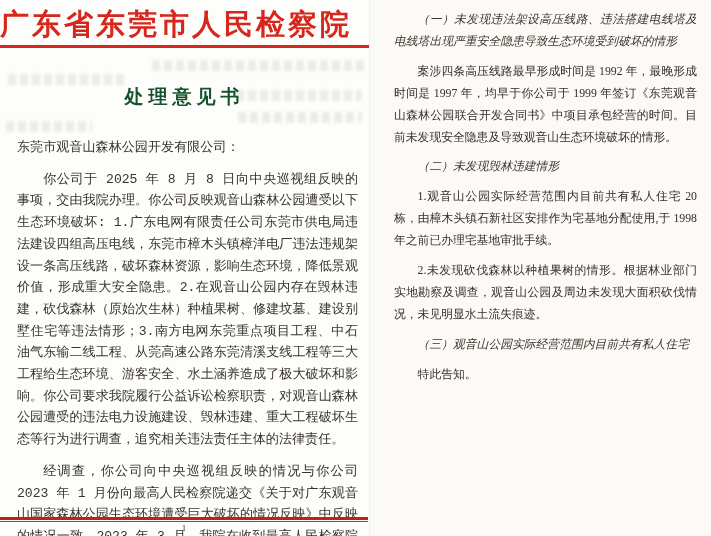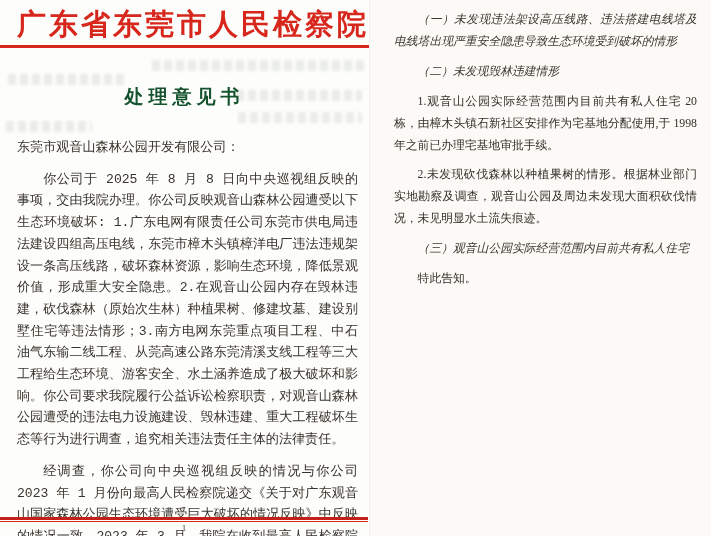--- a/index.html
+++ b/index.html
@@ -12,21 +12,21 @@
     position:relative;width:711px;height:536px;overflow:hidden;
     background:#fcfbf8;color:#35312b;
   }
   .page{position:absolute;top:0;height:536px;}
   .page-left{left:0;width:369px;background:#fdfdfb;}
   .page-right{left:369px;width:342px;background:#fbfaf6;box-shadow:inset 1px 0 0 rgba(0,0,0,0.03);}
 
   
   .agency{
     position:absolute;top:5px;left:0;width:100%;
-    text-align:right;font-size:29px;font-weight:bold;
+    text-align:left;font-size:29px;font-weight:bold;
     color:#d7271c;letter-spacing:3px;white-space:nowrap;
   }
   .red-rule{position:absolute;top:45px;left:0;width:369px;height:3px;background:#d7271c;}
   .doc-title{
     position:absolute;top:84px;left:0;width:100%;
     text-align:center;font-size:19px;font-weight:bold;
     letter-spacing:5px;color:#14532d;
   }
   .lp-body{
     position:absolute;top:127px;left:7px;width:361px;
@@ -91,20 +91,21 @@
     <div class="footer-rule">
       <div class="ra"></div>
         <div class="rb"></div>
     </div>
     <div class="page-num">1</div>
   </div>
 
   <div class="page page-right">
     <div class="rp-body">
       <p class="kai">（一）未发现违法架设高压线路、违法搭建电线塔及电线塔出现严重安全隐患导致生态环境受到破坏的情形</p>
+      <p>案涉四条高压线路最早形成时间是 1992 年，最晚形成时间是 1997 年，均早于你公司于 1999 年签订《东莞观音山森林公园联合开发合同书》中项目承包经营的时间。目前未发现安全隐患及导致观音山生态环境破坏的情形。</p>
       <p class="kai">（二）未发现毁林违建情形</p>
       <p>1.观音山公园实际经营范围内目前共有私人住宅 20 栋，由樟木头镇石新社区安排作为宅基地分配使用,于 1998 年之前已办理宅基地审批手续。</p>
       <p>2.未发现砍伐森林以种植果树的情形。根据林业部门实地勘察及调查，观音山公园及周边未发现大面积砍伐情况，未见明显水土流失痕迹。</p>
       <p class="kai">（三）观音山公园实际经营范围内目前共有私人住宅</p>
       <p>特此告知。</p>
     </div>
   </div>
 
 </div>
 

